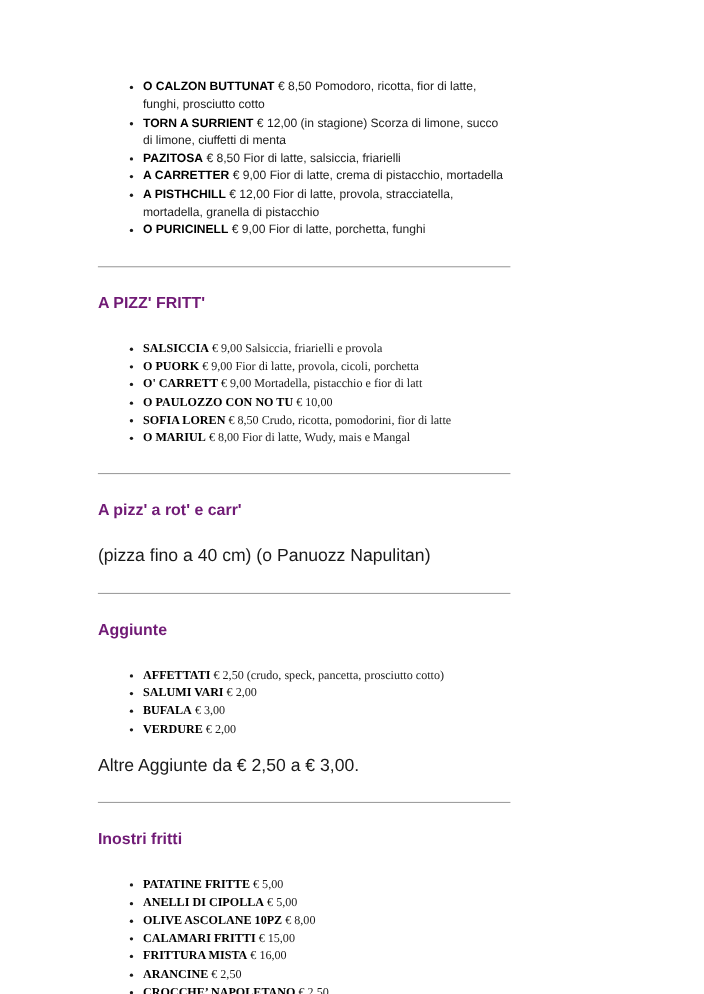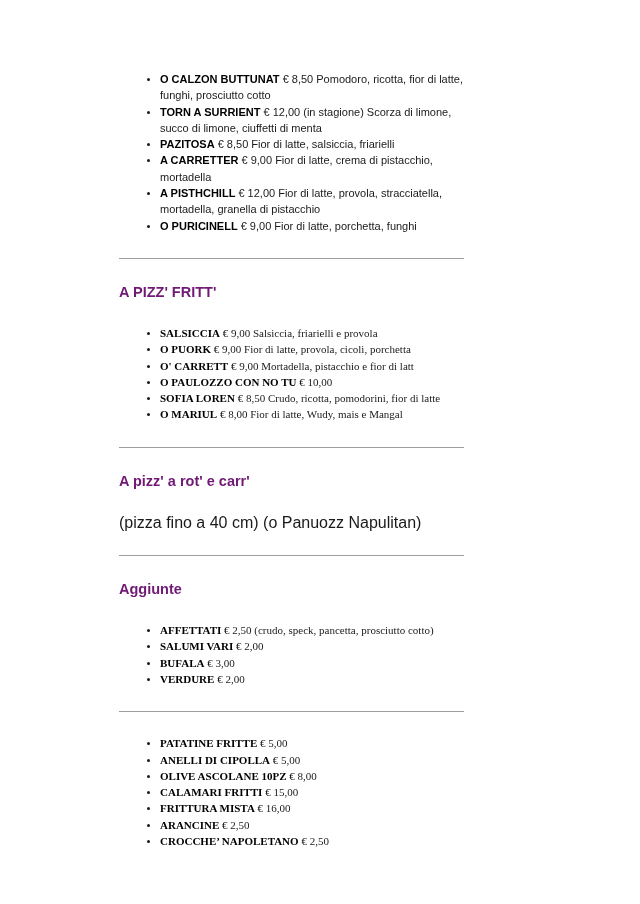--- a/index.html
+++ b/index.html
@@ -4,21 +4,21 @@
 <style>
   html, body {
     margin: 0;
     padding: 0;
     background: #ffffff;
   }
   .page {
     width: 540px;
     height: 904px;
     box-sizing: border-box;
-    padding: 71px 76px 40px 119px;
+    padding: 71px 76px 40px 89px;
     background: #ffffff;
     font-family: "Liberation Sans", "DejaVu Sans", sans-serif;
     color: #000000;
     overflow: hidden;
   }
   .menu-list {
     margin: 0 0 0 0;
     padding: 0 0 0 41px;
     list-style: disc outside;
   }
@@ -99,23 +99,25 @@
 
   <hr class="divider">
 
   <div class="section-heading">Aggiunte</div>
   <ul class="menu-list after-heading">
     <li><span class="item-name">AFFETTATI</span> <span class="item-details">€ 2,50 (crudo, speck, pancetta, prosciutto cotto)</span></li>
     <li><span class="item-name">SALUMI VARI</span> <span class="item-details">€ 2,00</span></li>
     <li><span class="item-name">BUFALA</span> <span class="item-details">€ 3,00</span></li>
     <li><span class="item-name">VERDURE</span> <span class="item-details">€ 2,00</span></li>
   </ul>
+  <p class="body-paragraph after-list">Altre Aggiunte da € 2,50 a € 3,00.</p>
 
   <hr class="divider">
 
+  <div class="section-heading">Inostri fritti</div>
   <ul class="menu-list after-heading">
     <li><span class="item-name">PATATINE FRITTE</span> <span class="item-details">€ 5,00</span></li>
     <li><span class="item-name">ANELLI DI CIPOLLA</span> <span class="item-details">€ 5,00</span></li>
     <li><span class="item-name">OLIVE ASCOLANE 10PZ</span> <span class="item-details">€ 8,00</span></li>
     <li><span class="item-name">CALAMARI FRITTI</span> <span class="item-details">€ 15,00</span></li>
     <li><span class="item-name">FRITTURA MISTA</span> <span class="item-details">€ 16,00</span></li>
     <li><span class="item-name">ARANCINE</span> <span class="item-details">€ 2,50</span></li>
     <li><span class="item-name">CROCCHE’ NAPOLETANO</span> <span class="item-details">€ 2,50</span></li>
   </ul>
 

